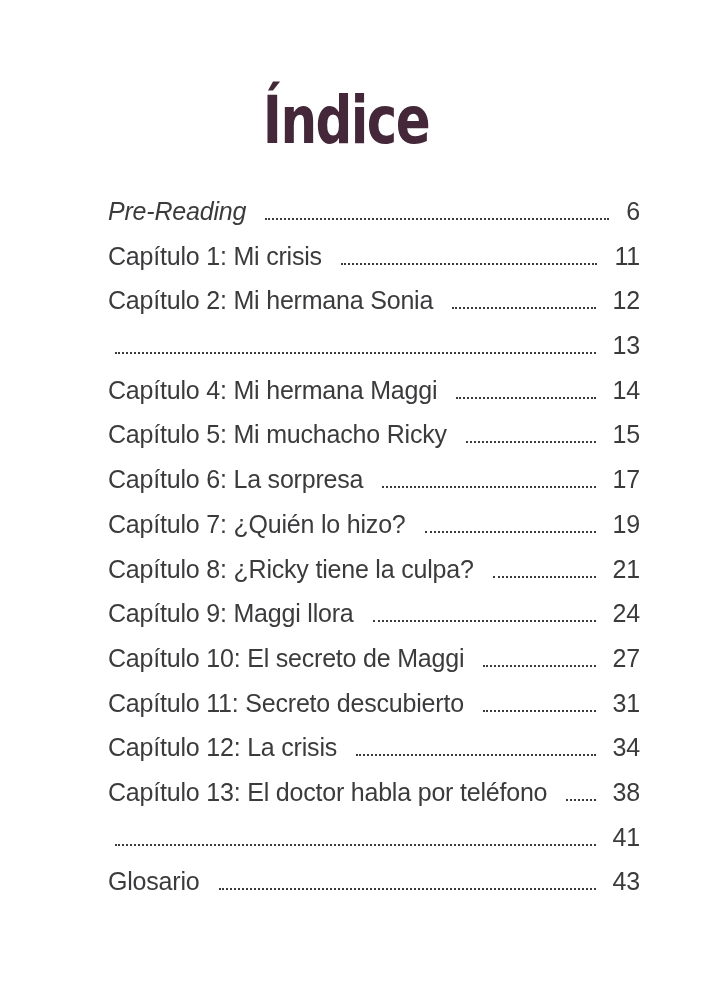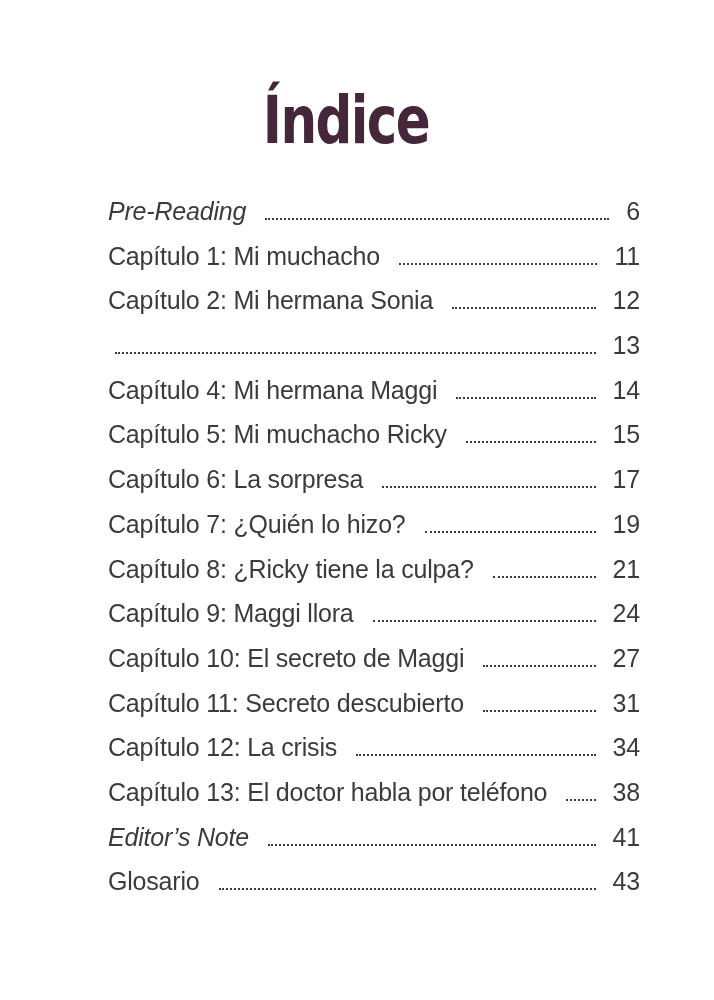--- a/index.html
+++ b/index.html
@@ -77,21 +77,21 @@
   <h1 class="title">Índice</h1>
 
   <div class="toc">
   <div class="row italic">
     <span class="label">Pre-Reading</span>
     <span class="leader"></span>
     <span class="pagenum">6</span>
   </div>
 
   <div class="row">
-    <span class="label">Capítulo 1: Mi muchacho</span>
+    <span class="label">Capítulo 1: Mi crisis</span>
     <span class="leader"></span>
     <span class="pagenum">11</span>
   </div>
 
   <div class="row">
     <span class="label">Capítulo 2: Mi hermana Sonia</span>
     <span class="leader"></span>
     <span class="pagenum">12</span>
   </div>
 
@@ -154,21 +154,20 @@
     <span class="pagenum">34</span>
   </div>
 
   <div class="row">
     <span class="label">Capítulo 13: El doctor habla por teléfono</span>
     <span class="leader"></span>
     <span class="pagenum">38</span>
   </div>
 
   <div class="row italic">
-    <span class="label">Editor’s Note</span>
     <span class="leader"></span>
     <span class="pagenum">41</span>
   </div>
 
   <div class="row">
     <span class="label">Glosario</span>
     <span class="leader"></span>
     <span class="pagenum">43</span>
   </div>
 </div>

